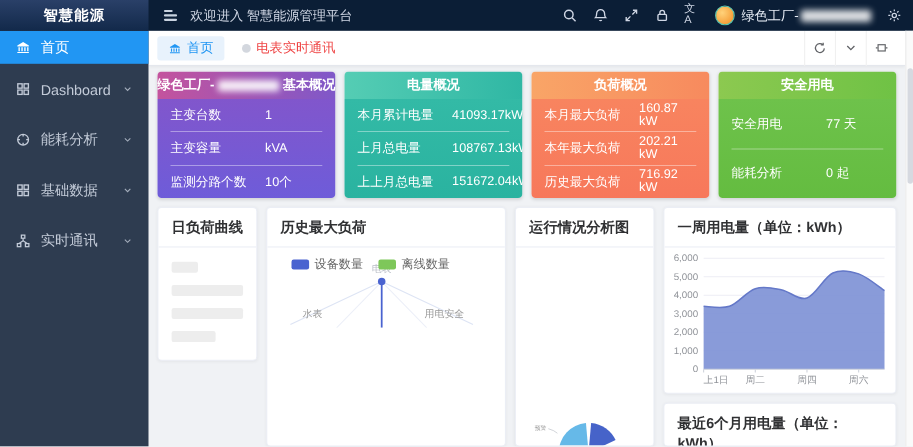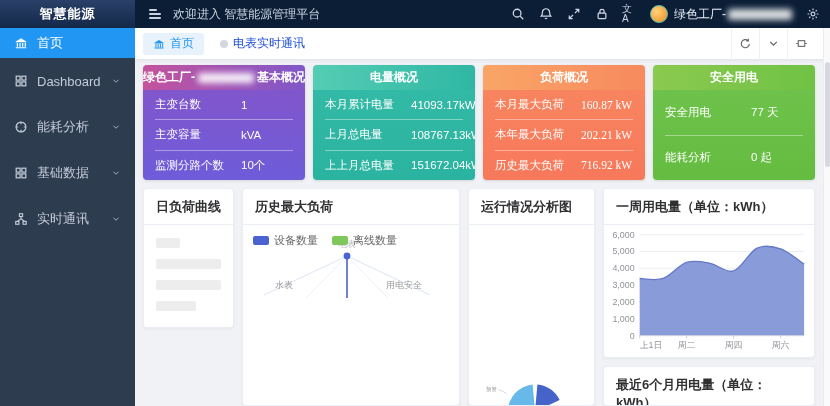--- a/index.html
+++ b/index.html
@@ -26,21 +26,21 @@
   
   .sidebar { position:absolute; top:28px; left:0; bottom:0; width:135px; background:#2e3c50; z-index:10; }
   .side-item { height:46px; display:flex; align-items:center; padding:0 14px; color:#c3cbd8; font-size:13px; cursor:pointer; }
   .side-item.active { height:30px; background:#2196f3; color:#fff; }
   .side-item .sicon { width:14px; height:14px; margin-right:9px; flex:none; display:flex; }
   .side-item .sicon svg { width:14px; height:14px; }
   .side-item .chev { margin-left:auto; width:10px; height:10px; opacity:.8; }
 
   
   .tabbar { position:absolute; top:28px; left:135px; right:7px; height:32px; background:#fff; border-bottom:1px solid #e4e7ed; box-shadow:0 1px 3px rgba(0,0,0,.06); display:flex; align-items:center; padding:0 8px; z-index:5; }
-  .tab { display:flex; align-items:center; gap:5px; height:22px; padding:0 10px; border-radius:3px; font-size:12px; color:#1d4ed8; cursor:pointer; margin-right:6px; }
+  .tab { display:flex; align-items:center; gap:5px; height:22px; padding:0 10px; border-radius:3px; font-size:12px; color:#ef4444; cursor:pointer; margin-right:6px; }
   .tab.active { background:#e8f2fc; color:#2196f3; }
   .tab .bank-sm svg { width:12px; height:12px; display:block; }
   .tab .dot { width:8px; height:8px; border-radius:50%; background:#d3d7de; }
   .tab-controls { margin-left:auto; display:flex; align-items:stretch; height:32px; }
   .tctrl { width:28px; display:flex; align-items:center; justify-content:center; color:#606266; border-left:1px solid #f0f0f0; cursor:pointer; }
   .tctrl svg { width:13px; height:13px; }
 
   
   .content { position:absolute; top:60px; left:135px; right:7px; bottom:0; padding:5px 8px 0; display:flex; flex-direction:column; gap:8px; }
   .cards-row { display:flex; gap:8px; height:115px; flex:none; }
@@ -60,21 +60,21 @@
   .panel-title { font-size:13px; font-weight:bold; color:#303133; padding:9px 12px 8px; border-bottom:1px solid #ebeef5; flex:none; }
 
   .panel-daily { height:140px; flex:none; }
   .skel-wrap { padding:13px 12px 0; }
   .skel { height:10px; background:#ededed; border-radius:2px; margin-bottom:11px; }
 
   .bottom-row { display:flex; gap:8px; flex:1; min-height:0; }
   .panel-devices { width:218px; flex:none; }
   .panel-analysis { flex:1; min-width:0; }
 
-  .legend-row { display:flex; align-items:center; gap:14px; padding:8px 10px 0; position:relative; z-index:2; }
+  .legend-row { display:flex; align-items:center; gap:14px; padding:8px 22px 0; position:relative; z-index:2; }
   .legend-item { display:flex; align-items:center; gap:5px; font-size:11px; color:#666; cursor:pointer; }
   .chip { width:16px; height:9px; border-radius:2px; }
 
   .radar-svg { display:block; width:198px; height:60px; margin:-10px auto 0; position:relative; z-index:1; }
   .pie-svg { display:block; width:100%; height:40px; margin-top:auto; }
   svg text.tick { font-size:9px; fill:#909399; font-family:"Liberation Sans","DejaVu Sans",sans-serif; }
   svg text.axis-label { font-size:9px; fill:#999; font-family:"Liberation Sans","DejaVu Sans",sans-serif; }
   svg text.faint { fill:#b9bdc6; }
 
   .panel-weekly { height:170px; flex:none; }
@@ -272,21 +272,21 @@
             <span class="ovalue">108767.13kWh</span>
           </div>
         <div class="orow">
             <span class="olabel">上上月总电量</span>
             <span class="ovalue">151672.04kWh</span>
           </div>
       </div>
     </div>
     <div class="ocard">
       <div class="ocard-header" style="background: linear-gradient(90deg, rgb(249, 165, 103), rgb(247, 138, 94)); font-family: Liberation Serif, serif;">负荷概况</div>
-      <div class="ocard-body" style="background: linear-gradient(rgb(248, 132, 95), rgb(247, 120, 91)); font-family: Liberation Serif, serif;">
+      <div class="ocard-body" style="background: linear-gradient(rgb(248, 132, 95), rgb(247, 120, 91));">
         <div class="orow">
             <span class="olabel">本月最大负荷</span>
             <span class="ovalue">160.87 kW</span>
           </div>
         <div class="orow">
             <span class="olabel">本年最大负荷</span>
             <span class="ovalue">202.21 kW</span>
           </div>
         <div class="orow">
             <span class="olabel">历史最大负荷</span>

